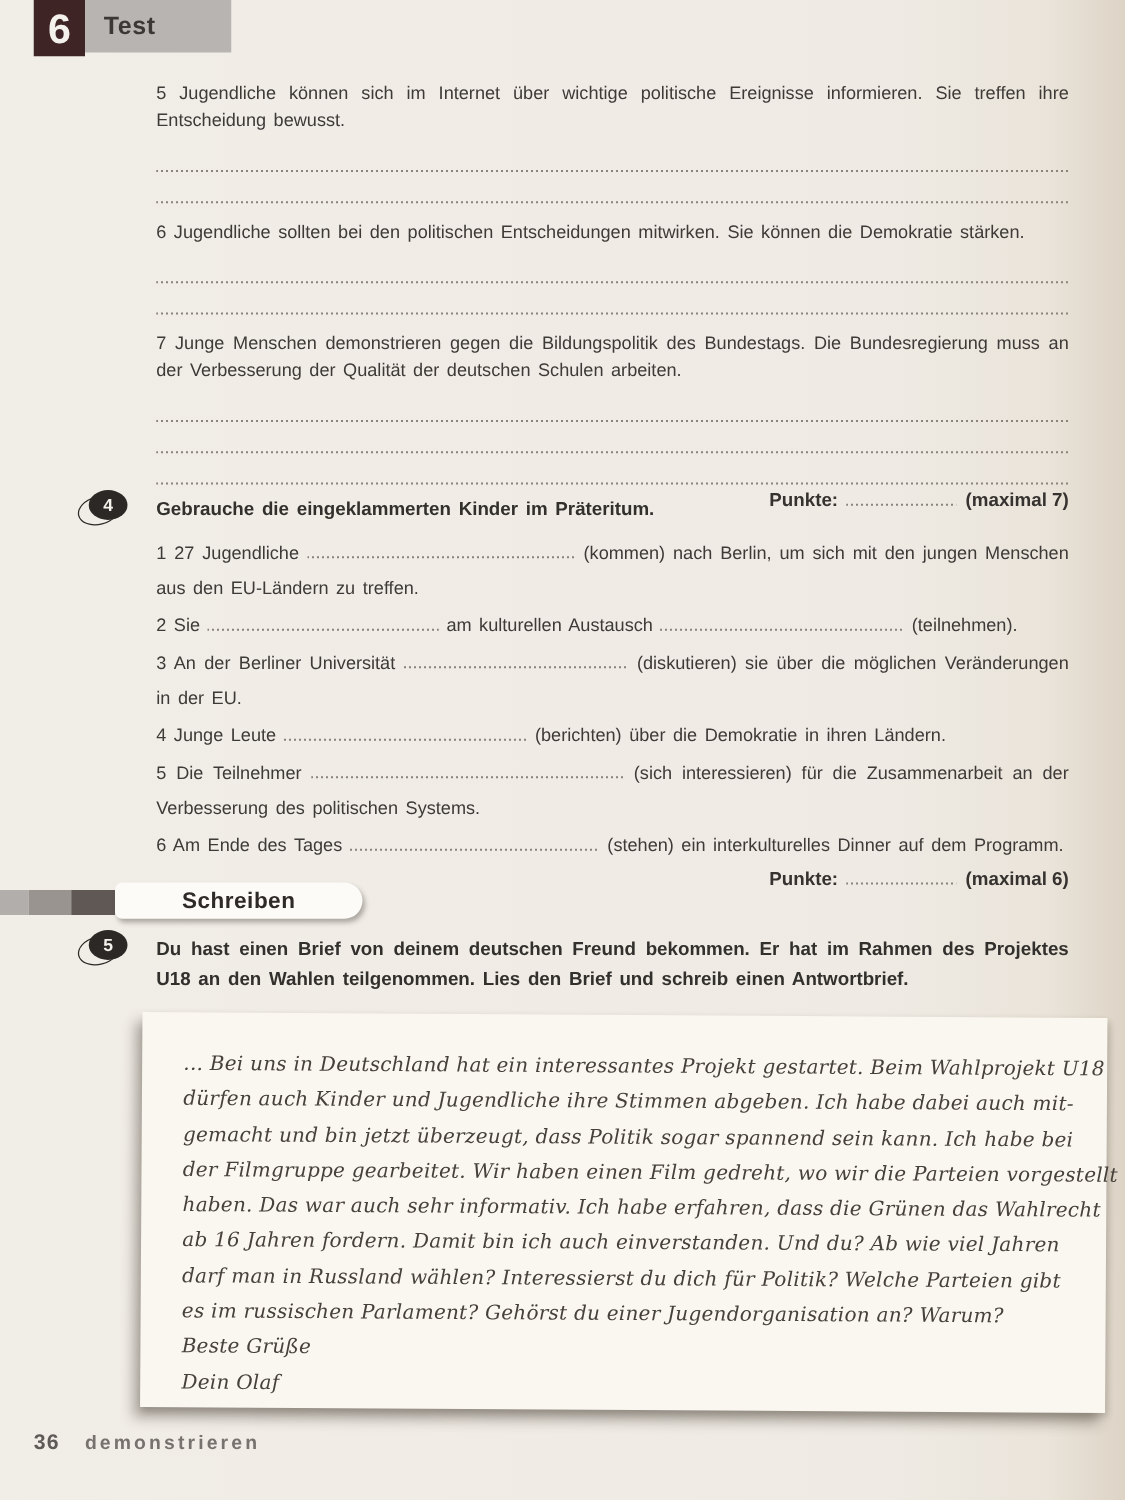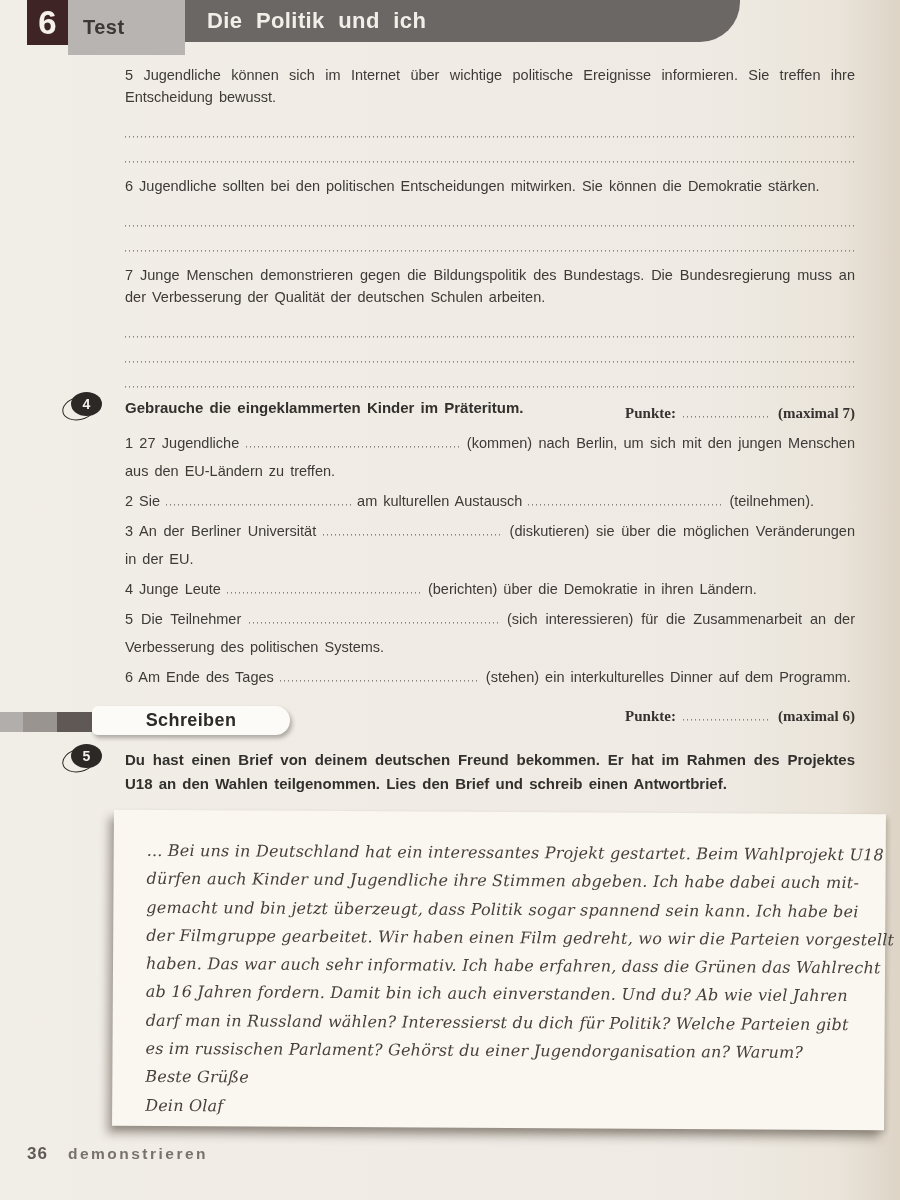--- a/index.html
+++ b/index.html
@@ -5,33 +5,33 @@
   html,body{margin:0;padding:0;}
   body{background:#cfc8bc;font-family:"Liberation Sans",sans-serif;}
   .page{position:relative;width:900px;height:1200px;overflow:hidden;margin:0 auto;
         background:linear-gradient(90deg,#f1ede7 0%,#efebe4 78%,#eae4da 93%,#ddd4c6 100%);
         color:#3b3835;}
 
   
   .unit-badge{position:absolute;left:27px;top:0;width:41px;height:45px;background:#3f2426;
               color:#f4f1ec;font-size:33px;font-weight:bold;display:flex;align-items:center;
               justify-content:center;}
-  .test-box{position:absolute;left:68px;top:0;width:117px;height:55px;background:#b8b4b1;
+  .test-box{position:absolute;left:68px;top:0;width:117px;height:42px;background:#b8b4b1;
             color:#3c3835;font-weight:bold;font-size:20px;display:flex;align-items:center;
             padding-left:15px;box-sizing:border-box;letter-spacing:.5px;}
   .title-bar{position:absolute;left:185px;top:0;width:555px;height:42px;background:#6b6765;
              border-bottom-right-radius:40px;color:#f2efe9;display:flex;align-items:center;
              padding-left:22px;box-sizing:border-box;font-size:22px;font-weight:bold;
              letter-spacing:.4px;word-spacing:7px;}
   .answer-line{height:25px;background:repeating-linear-gradient(90deg,#8a837b 0 1.5px,transparent 1.5px 4px)
                left bottom/100% 1.6px no-repeat;}
   .blank{display:inline-block;height:11px;vertical-align:baseline;
          background:repeating-linear-gradient(90deg,#8a837b 0 1.5px,transparent 1.5px 4px)
          left bottom/100% 1.6px no-repeat;}
-  .punkte-row{margin-top:17px;text-align:right;font-weight:bold;font-size:15px;color:#35322f;font-family:Liberation Serif, serif;}
+  .punkte-row{margin-top:4px;text-align:right;font-weight:bold;font-size:15px;color:#35322f;}
   .punkte-row .blank{width:88px;margin:0 7px;}
 
   
   .sec-statements{position:absolute;left:125px;top:52px;width:730px;}
   .statement{margin:12px 0 5px;font-size:14.5px;line-height:22px;text-align:justify;
              word-spacing:2px;color:#3d3a37;}
   .statement:first-child{margin-top:12px;}
 
   
   .sec-ex4{position:absolute;left:125px;top:396px;width:730px;}
@@ -73,23 +73,20 @@
   .page-num{font-size:17px;color:#5f5a57;letter-spacing:1px;}
   .page-word{font-size:15.5px;letter-spacing:2.5px;color:#77726e;}
 </style>
 </head>
 <body>
 
 <div class="page">
 
   <div class="unit-badge">6</div>
   <div class="test-box">Test</div>
-  <div class="title-bar">
-    <span>Die Politik und ich</span>
-  </div>
 
   <section class="sec-statements">
     <div id="statements-host">
         <p class="statement">5 Jugendliche können sich im Internet über wichtige politische Ereignisse informieren. Sie treffen ihre Entscheidung bewusst.</p>
         <div class="answer-line"></div>
         <div class="answer-line"></div>
         <p class="statement">6 Jugendliche sollten bei den politischen Entscheidungen mitwirken. Sie können die Demokratie stärken.</p>
         <div class="answer-line"></div>
         <div class="answer-line"></div>
         <p class="statement">7 Junge Menschen demonstrieren gegen die Bildungspolitik des Bundestags. Die Bundesregierung muss an der Verbesserung der Qualität der deutschen Schulen arbeiten.</p>

